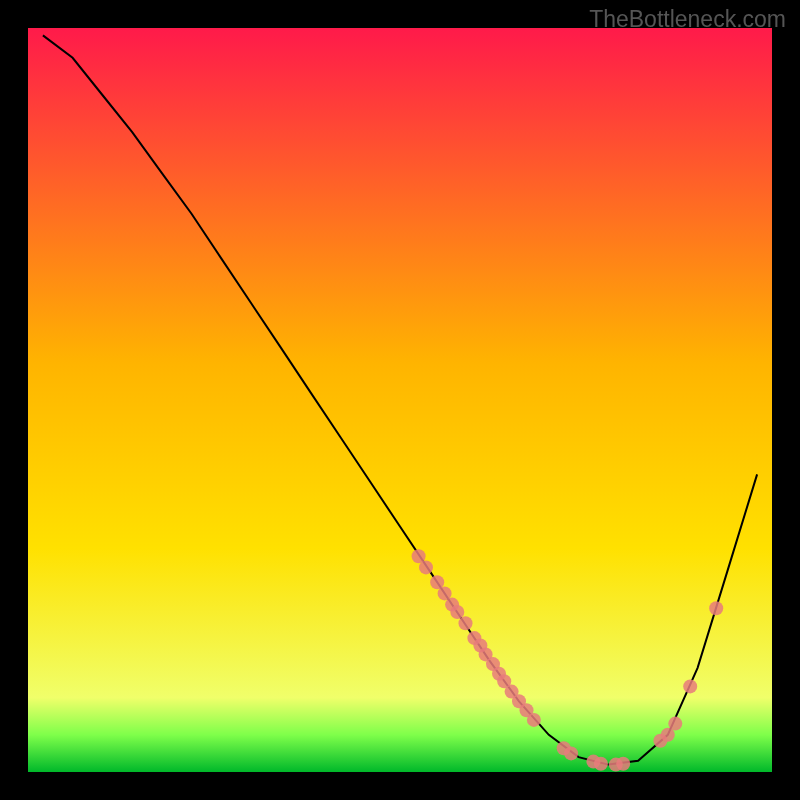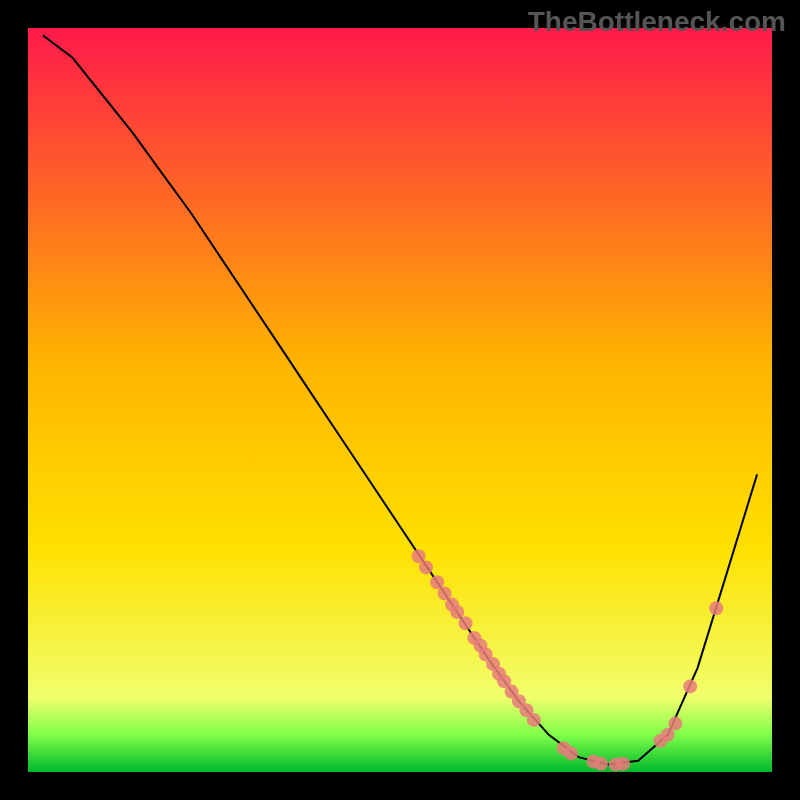--- a/index.html
+++ b/index.html
@@ -14,22 +14,22 @@
 .container {
   position: relative;
   width: 800px;
   height: 800px;
 }
 .watermark {
   position: absolute;
   top: 6px;
   right: 14px;
   color: #555;
-  font-size: 28px;
-  font-weight: 700;
+  font-size: 23px;
+  font-weight: 400;
   z-index: 10;
 }
 .plot-area {
   position: absolute;
   left: 28px;
   top: 28px;
   width: 744px;
   height: 744px;
 }
 svg {

